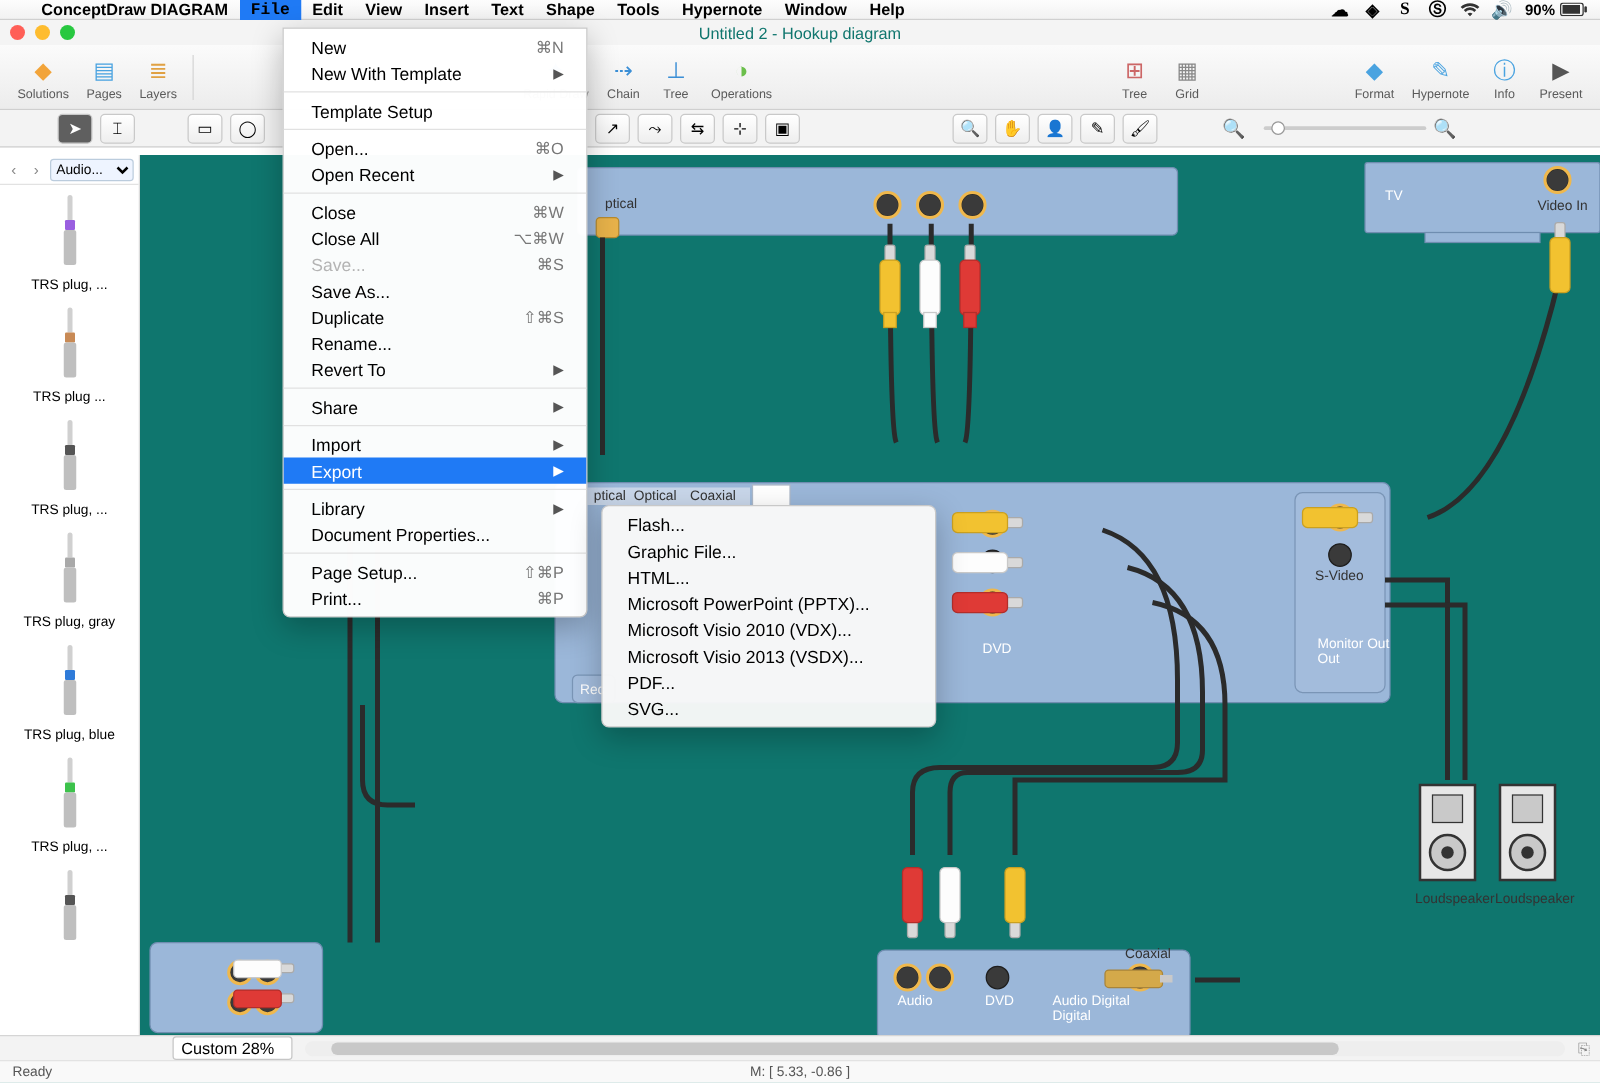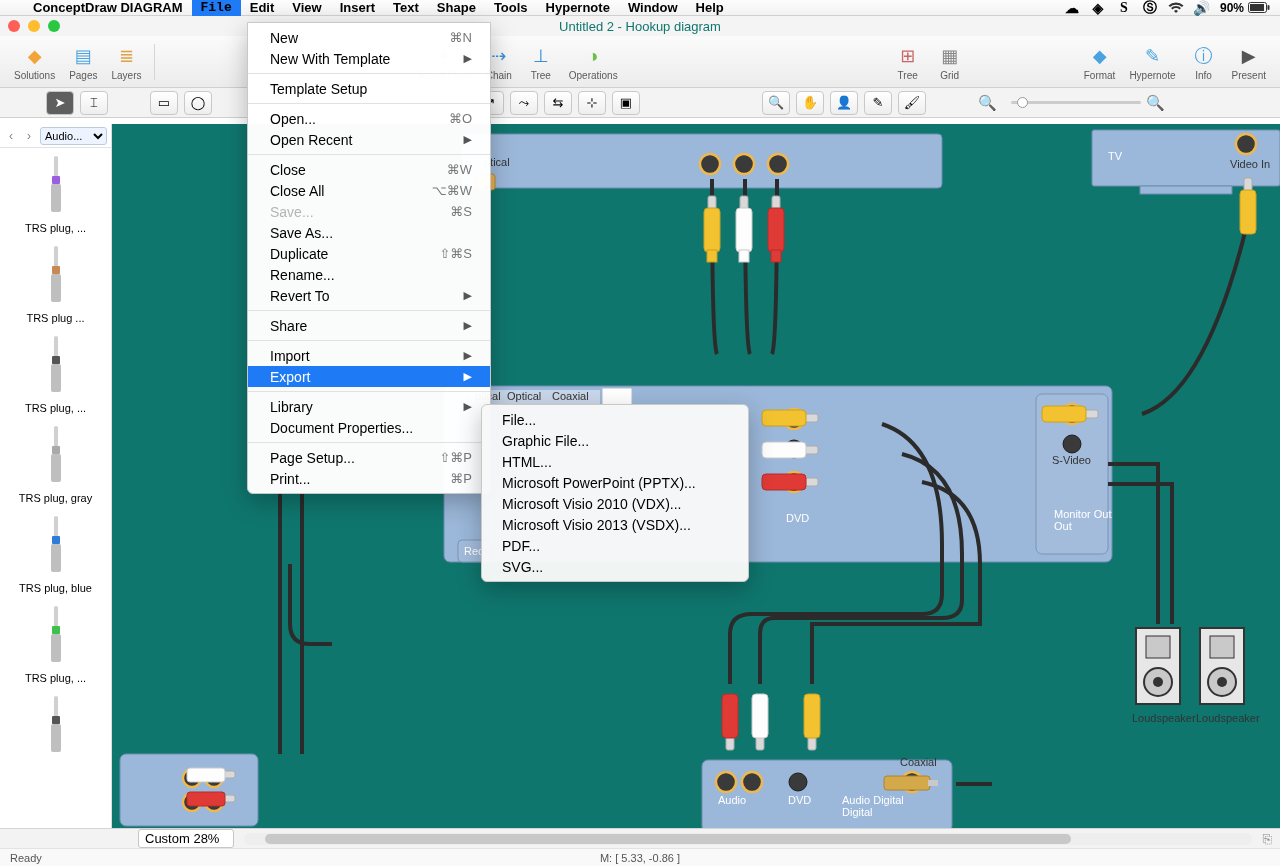--- a/index.html
+++ b/index.html
@@ -484,21 +484,21 @@
         <rect class="rca-r" width="14" height="38" rx="3" y="5"></rect>
       </g>
 
   <g transform="translate(818,652) rotate(90)">
         <rect x="0" y="0" width="14" height="46" rx="3" fill="#d4a94a" stroke="#a8843a"></rect>
         <rect x="4" y="-8" width="6" height="10" fill="#c9c9c9"></rect>
       </g>
 </svg>
 </div>
 
-<div class="dropdown" id="file-menu" style="left:247px; top:22px; width:244px;">
+<div class="dropdown" id="file-menu" style="left:226px; top:22px; width:244px;">
     <div class="row">
       <span>New</span>
       <span class="k">⌘N</span>
     </div>
     <div class="row">
       <span>New With Template</span>
       <span class="chev">▶</span>
     </div>
     <hr>
     <div class="row">
@@ -567,21 +567,21 @@
       <span>Page Setup...</span>
       <span class="k">⇧⌘P</span>
     </div>
     <div class="row">
       <span>Print...</span>
       <span class="k">⌘P</span>
     </div>
   </div>
 
 <div class="submenu" id="export-sub" style="left:481px; top:404px; width:268px;">
-    <div class="row">File...</div>
+    <div class="row">Flash...</div>
     <div class="row">Graphic File...</div>
     <div class="row">HTML...</div>
     <div class="row">Microsoft PowerPoint (PPTX)...</div>
     <div class="row">Microsoft Visio 2010 (VDX)...</div>
     <div class="row">Microsoft Visio 2013 (VSDX)...</div>
     <div class="row">PDF...</div>
     <div class="row">SVG...</div>
   </div>
 
 <div class="statusbar">

